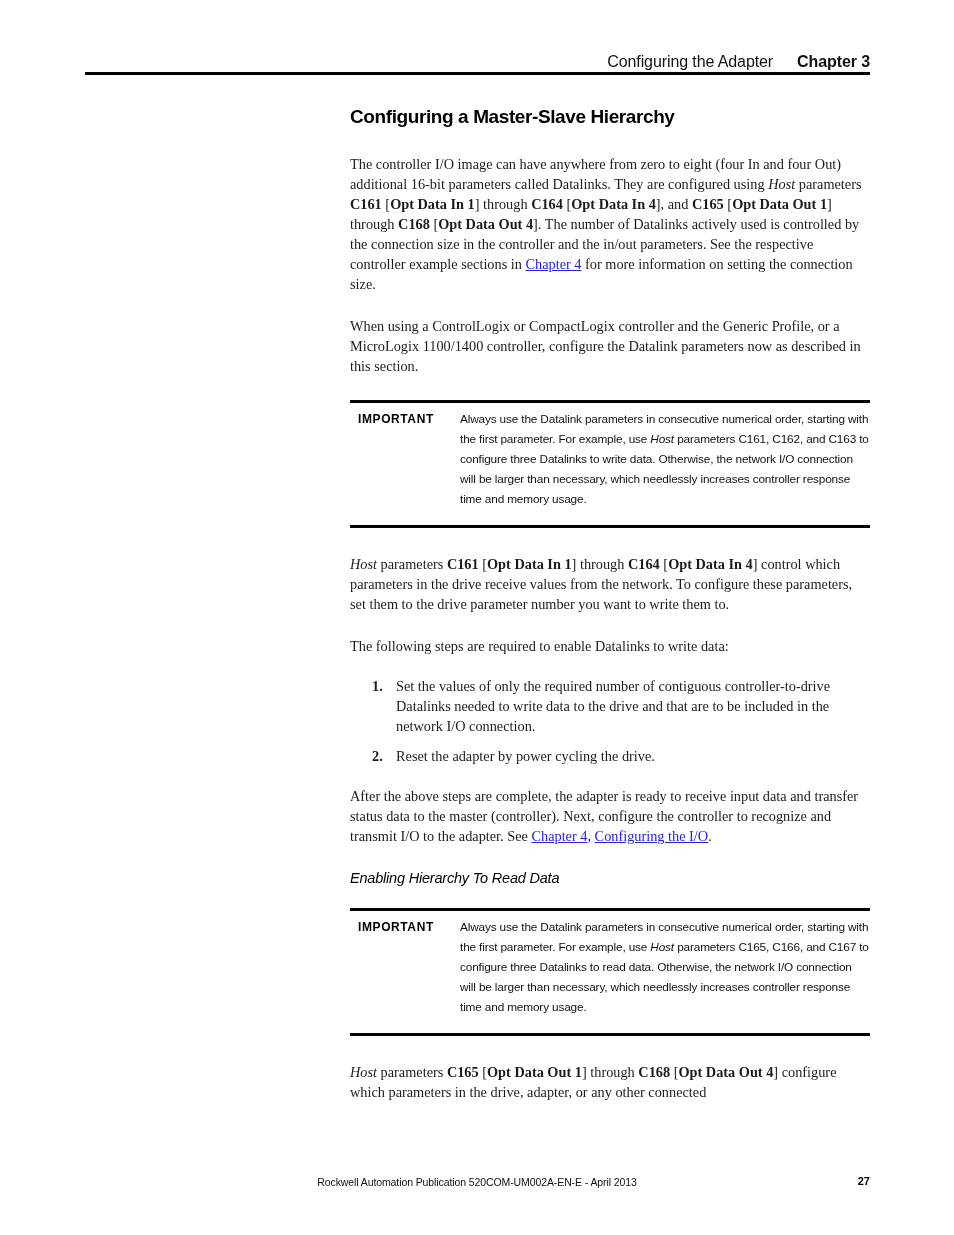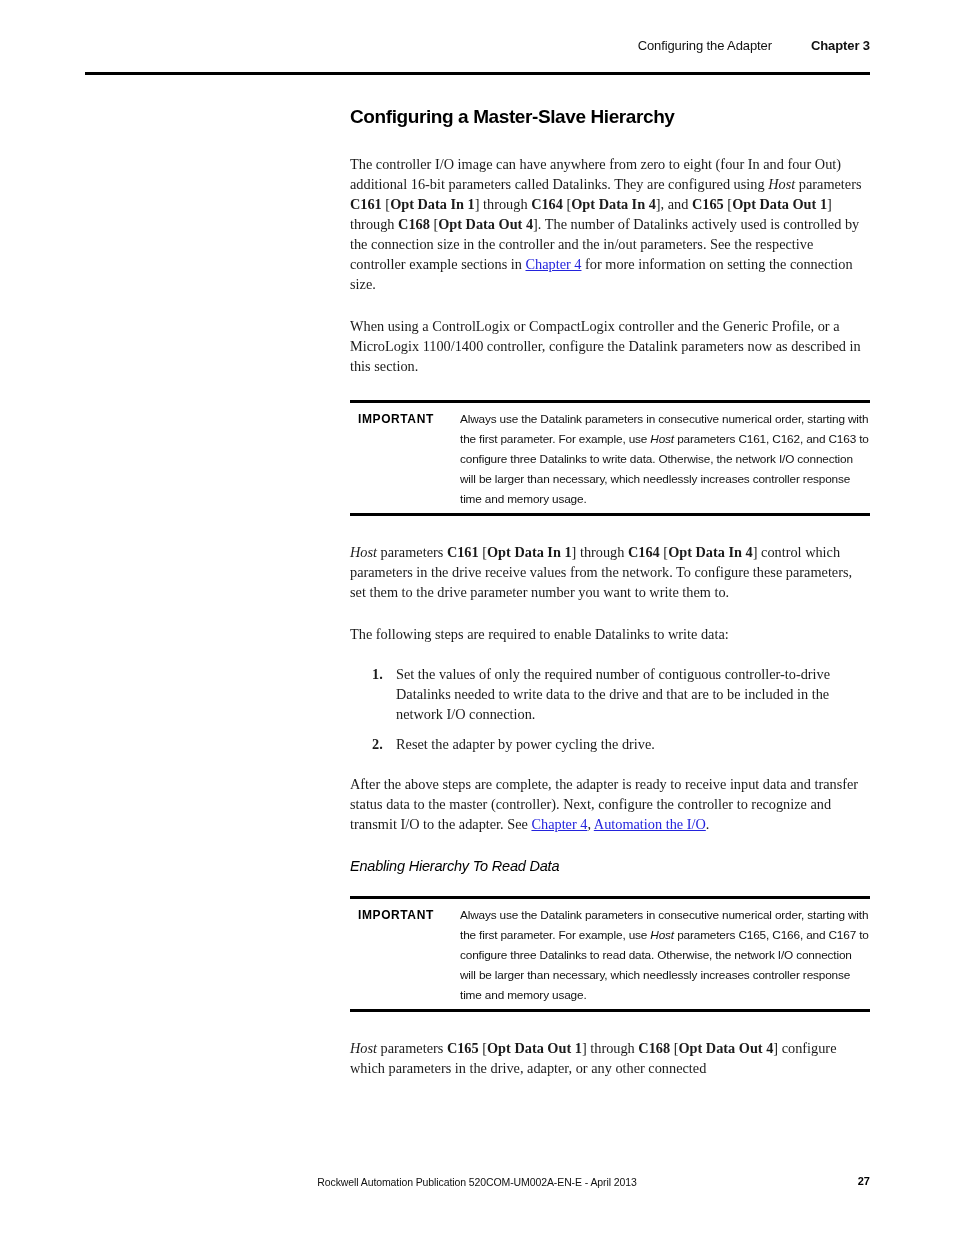--- a/index.html
+++ b/index.html
@@ -1,40 +1,40 @@
 <!DOCTYPE html>
 <html style="--link: #2323dd; --rule: #000000;"><head>
 <meta charset="utf-8">
 <style>
   html,body{margin:0;padding:0;background:#fff;}
   .page{position:relative;width:954px;height:1235px;background:#ffffff;overflow:hidden;
         font-family:"Liberation Serif",serif;color:#1b1b1b;}
 
   
-  .page-header{position:absolute;top:38px;right:84px;display:flex;align-items:baseline;gap:39px;
-               font-family:"Liberation Sans",sans-serif;font-size:13px;color:#111;letter-spacing:-0.1px;}
+  .page-header{position:absolute;top:53px;right:84px;display:flex;align-items:baseline;gap:24px;
+               font-family:"Liberation Sans",sans-serif;font-size:16px;color:#111;letter-spacing:-0.1px;}
   .hdr-chapter{font-weight:bold;}
   .header-rule{position:absolute;top:72px;left:85px;width:785px;height:3px;background:var(--rule,#000);}
 
   
   .content{position:absolute;left:350px;top:106px;width:520px;}
   .title{font-family:"Liberation Sans",sans-serif;font-weight:bold;font-size:19px;line-height:22px;
          letter-spacing:-0.4px;color:#000;margin:0 0 26px 0;}
   .body{font-size:14.3px;line-height:20px;margin:0 0 22px 0;color:#1b1b1b;}
   .b{font-weight:bold;}
   .i{font-style:italic;}
   a.link{color:var(--link,#2323dd);text-decoration:underline;cursor:pointer;}
   .mb24{margin-bottom:24px;} .mb20{margin-bottom:20px;} .mb23{margin-bottom:23px;} .mb0{margin-bottom:6px;}
 
   .subheading{font-family:"Liberation Sans",sans-serif;font-style:italic;font-weight:normal;
               font-size:14.5px;line-height:18px;letter-spacing:-0.2px;color:#000;margin:0 0 21px 0;}
 
   
   .important{display:flex;border-top:3px solid var(--rule,#000);border-bottom:3px solid var(--rule,#000);
-             padding:6px 0 4px 0;margin:0 0 26px 0;}
+             padding:6px 0 16px 0;margin:0 0 26px 0;}
   .imp-label{flex:0 0 102px;padding-left:8px;font-family:"Liberation Sans",sans-serif;font-weight:bold;
              font-size:12px;letter-spacing:0.6px;line-height:20px;color:#000;}
   .imp-body{flex:1;font-family:"Liberation Sans",sans-serif;font-size:11.8px;line-height:20px;
             letter-spacing:-0.15px;color:#111;}
 
   
   .steps{list-style:none;margin:0 0 20px 0;padding:0 0 0 22px;}
   .step{display:flex;margin:0;}
   .step + .step{margin-top:10px;}
   .step-num{flex:0 0 24px;font-weight:bold;font-size:14.3px;line-height:20px;}
@@ -79,21 +79,21 @@
       <li class="step">
         <span class="step-num">1.</span>
         <span class="step-text">Set the values of only the required number of contiguous controller-to-drive Datalinks needed to write data to the drive and that are to be included in the network I/O connection.</span>
       </li>
       <li class="step">
         <span class="step-num">2.</span>
         <span class="step-text">Reset the adapter by power cycling the drive.</span>
       </li>
     </ol>
 
-    <p class="body mb23">After the above steps are complete, the adapter is ready to receive input data and transfer status data to the master (controller). Next, configure the controller to recognize and transmit I/O to the adapter. See <a class="link" href="#">Chapter 4</a>, <a class="link" href="#">Automation the I/O</a>.</p>
+    <p class="body mb23">After the above steps are complete, the adapter is ready to receive input data and transfer status data to the master (controller). Next, configure the controller to recognize and transmit I/O to the adapter. See <a class="link" href="#">Chapter 4</a>, <a class="link" href="#">Configuring the I/O</a>.</p>
 
     <h3 class="subheading">Enabling Hierarchy To Read Data</h3>
 
     <section class="important mb24">
       <div class="imp-label">IMPORTANT</div>
       <div class="imp-body">Always use the Datalink parameters in consecutive numerical order, starting with the first parameter. For example, use <span class="i">Host</span> parameters C165, C166, and C167 to configure three Datalinks to read data. Otherwise, the network I/O connection will be larger than necessary, which needlessly increases controller response time and memory usage.</div>
     </section>
 
     <p class="body mb0"><span class="i">Host</span> parameters <span class="b">C165</span> [<span class="b">Opt Data Out 1</span>] through <span class="b">C168</span> [<span class="b">Opt Data Out 4</span>] configure which parameters in the drive, adapter, or any other connected</p>
 

